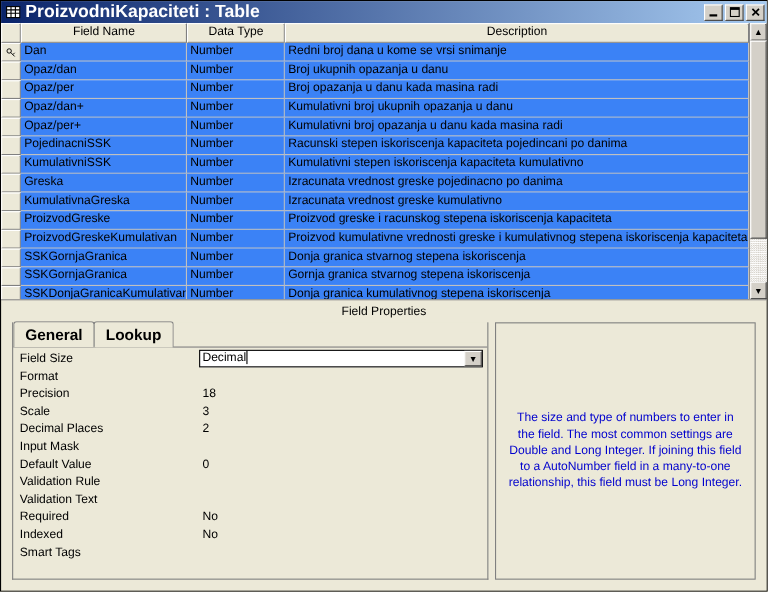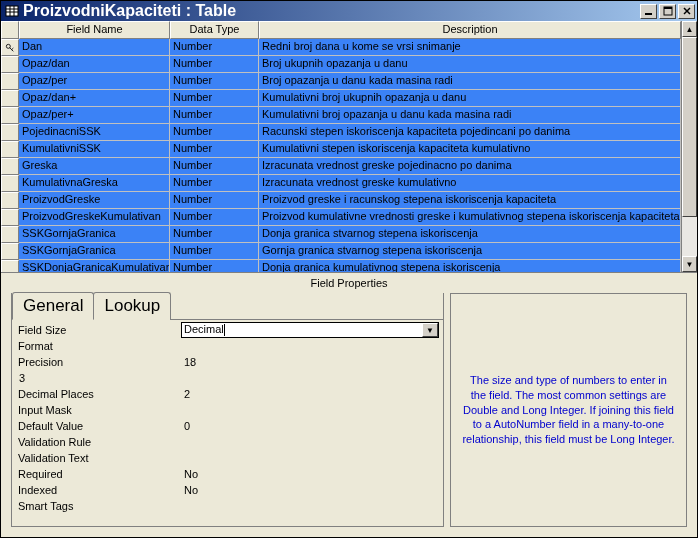--- a/index.html
+++ b/index.html
@@ -147,29 +147,30 @@
   position: relative;
 }
 .tabs-row {
   display: flex;
   position: relative;
   top: 0;
   margin-top: -1px;
 }
 .tab {
   padding: 3px 10px;
-  font-size: 17px;
+  font-size: 14px;
   background: #ece9d8;
   border: 1px solid #808080;
   border-bottom: none;
   border-top-left-radius: 3px;
   border-top-right-radius: 3px;
   margin-right: -1px;
   cursor: pointer;
   position: relative;
+  font-weight: bold;
 }
 .tab.active {
   background: #ece9d8;
   border-bottom: 1px solid #ece9d8;
   z-index: 2;
 }
 .props-content {
   border-top: 1px solid #808080;
   padding: 2px 4px;
   margin-top: -1px;
@@ -392,20 +393,21 @@
           </div>
           <div class="prop-row">
             <div class="prop-label">Format</div>
             <div class="prop-value"></div>
           </div>
           <div class="prop-row">
             <div class="prop-label">Precision</div>
             <div class="prop-value">18</div>
           </div>
           <div class="prop-row">
+            <div class="prop-label">Scale</div>
             <div class="prop-value">3</div>
           </div>
           <div class="prop-row">
             <div class="prop-label">Decimal Places</div>
             <div class="prop-value">2</div>
           </div>
           <div class="prop-row">
             <div class="prop-label">Input Mask</div>
             <div class="prop-value"></div>
           </div>

